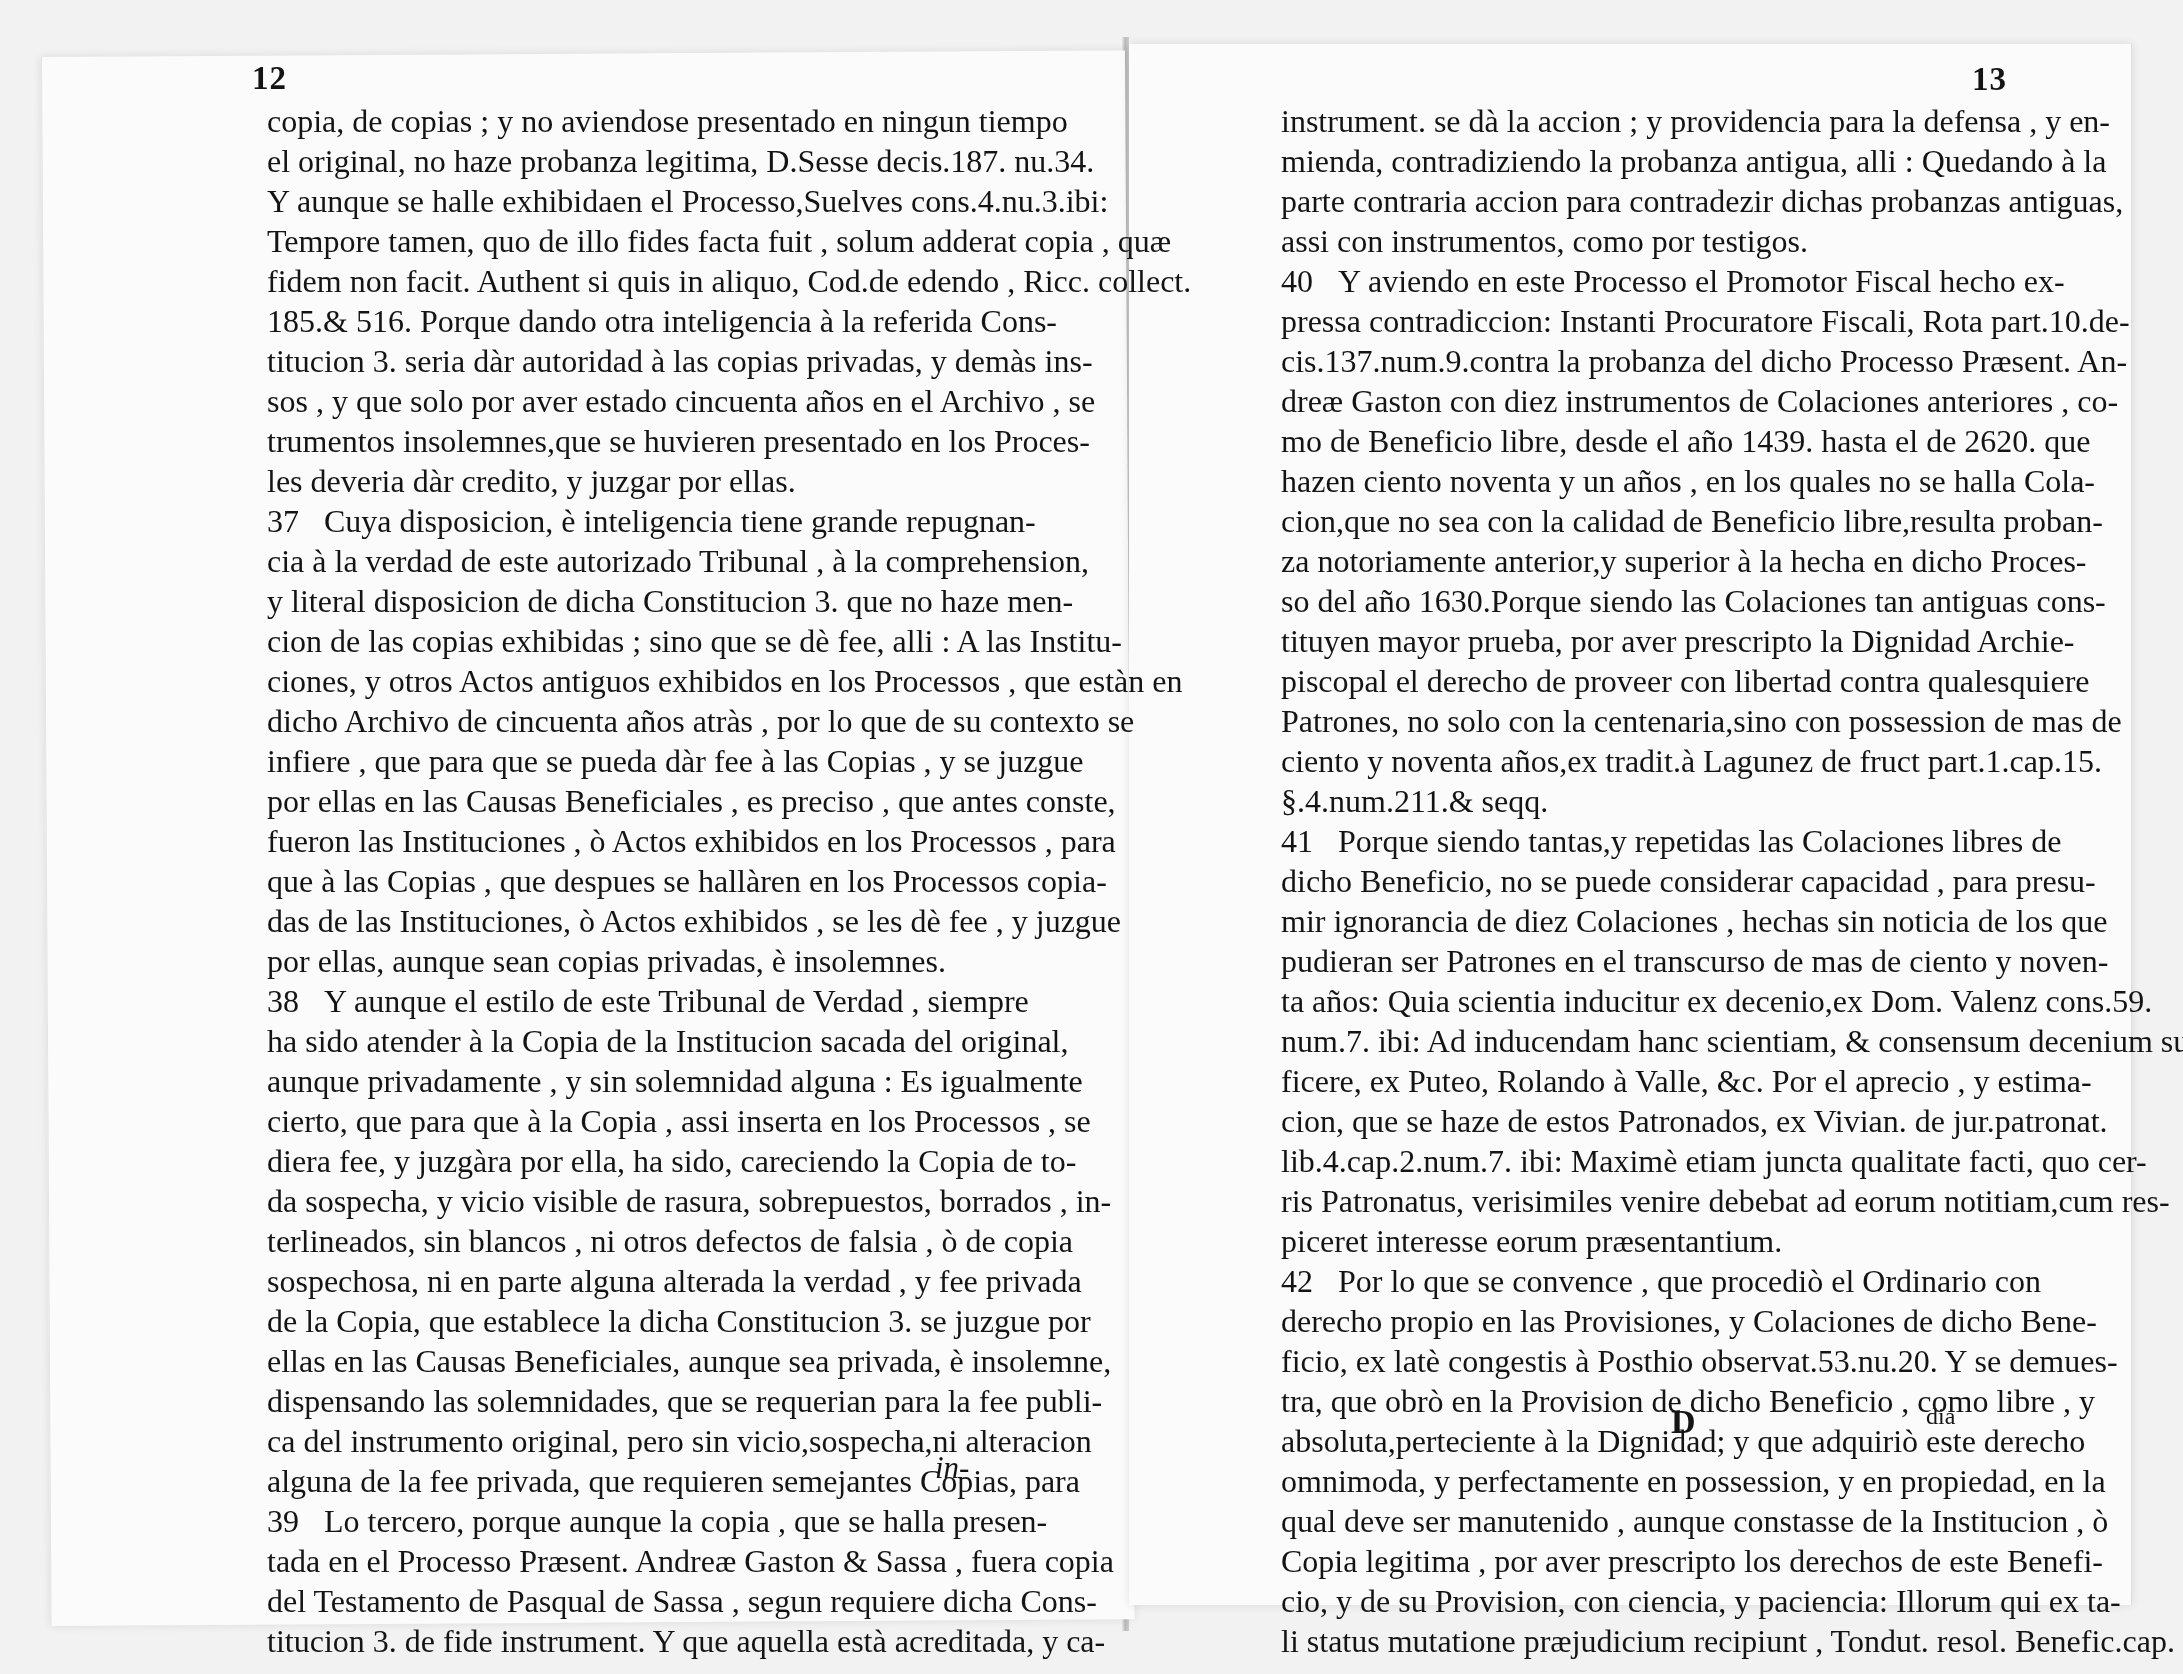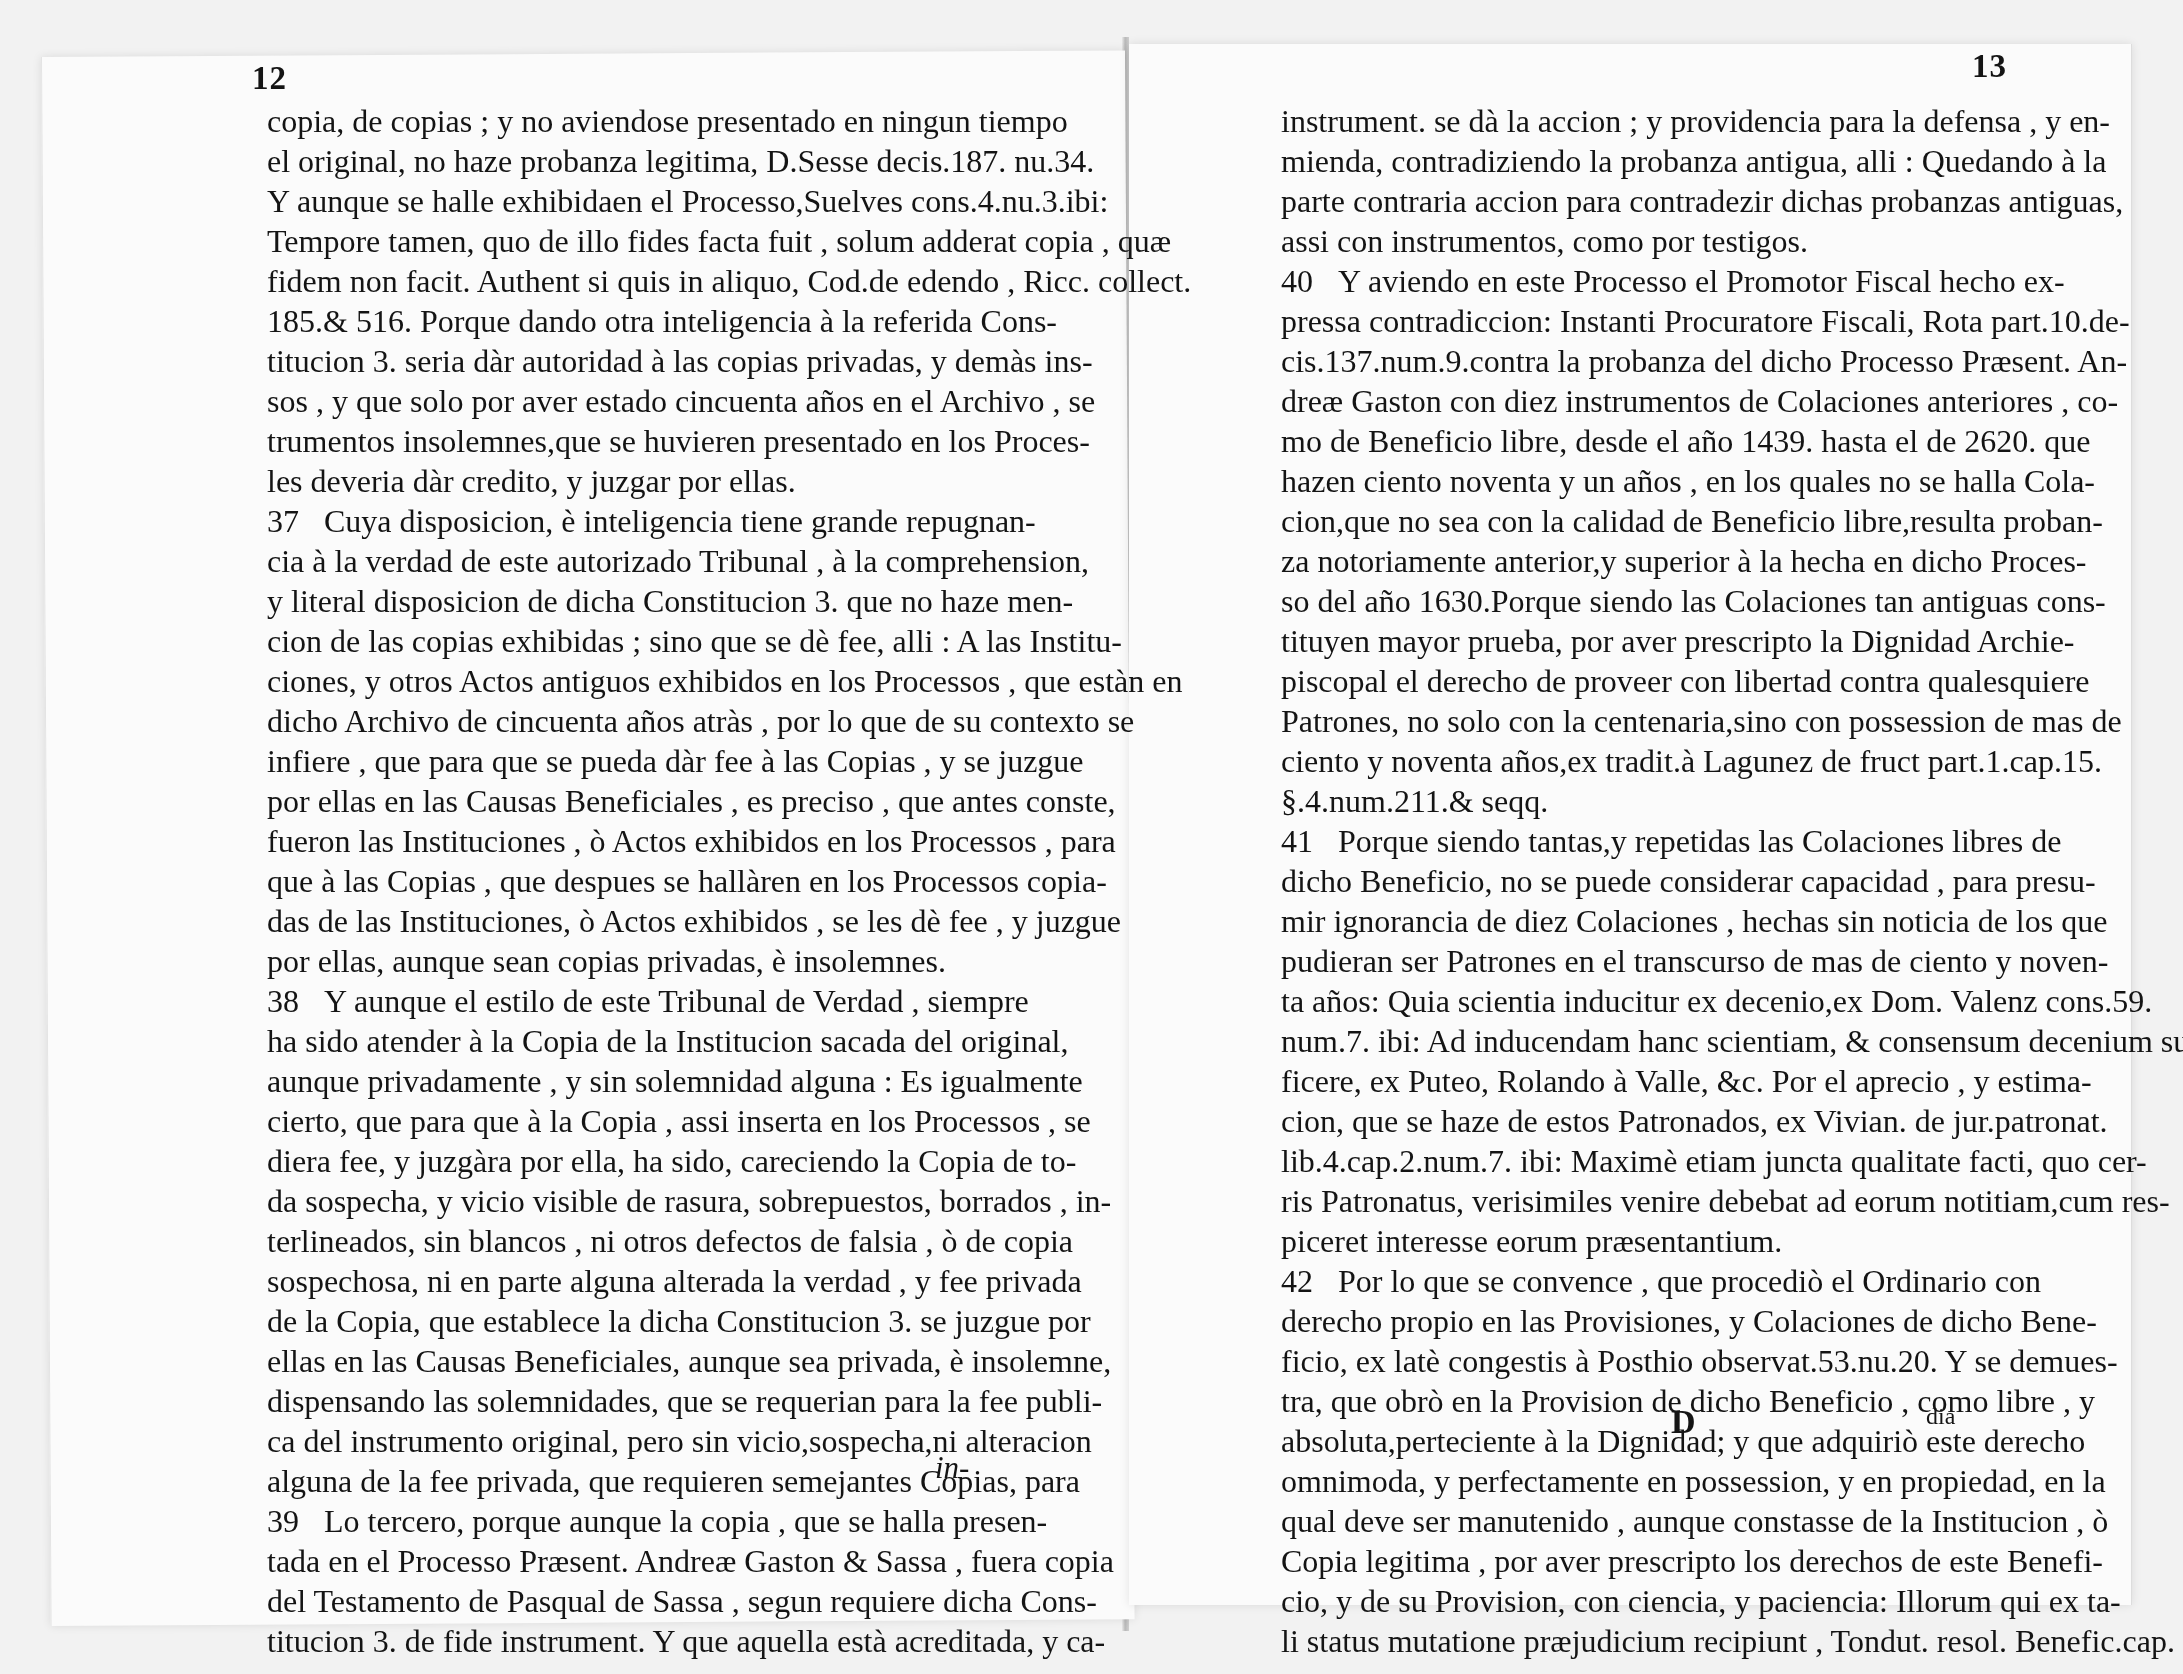--- a/index.html
+++ b/index.html
@@ -12,21 +12,21 @@
   .page {
     position:absolute; background:#fbfbfb;
     box-shadow: 0 0 9.2px rgba(0,0,0,0.10);
   }
   #page-left  { left:41px;  top:57px; width:1083px; height:1569px; transform:rotate(-0.35deg); transform-origin:top left; border-left:1.5px solid #e4e4e4; }
   #page-right { left:1129px; top:44px; width:1002px; height:1561px; border-right:1.5px solid #dddddd; }
   .gutter { position:absolute; left:1122px; top:37px; width:7.2px; height:1594px;
     background:linear-gradient(90deg,#e9e9e9,#b9b9b9 45%,#cfcfcf); }
   .folio { position:absolute; font-size:33px; font-weight:bold; letter-spacing:1px; }
   #folio-left  { left:252px;  top:60px; }
-  #folio-right { left:1972px; top:48px; }
+  #folio-right { left:1972px; top:61px; }
   .col {
     position:absolute; font-size:32px; line-height:40px;
     text-align:justify; text-align-last:justify;
   }
   #col-left  { left:267px; top:101px; width:726px; }
   #col-right { left:1281px; top:101px; width:715px; }
   .line { display:block; white-space:nowrap; height:40px; overflow:visible; }
   .line.last { text-align-last:left; }
   .pnum { display:inline-block; width:57px; }
   .catch-left  { position:absolute; left:935px; top:1450px; font-size:31px; font-style:italic; }

